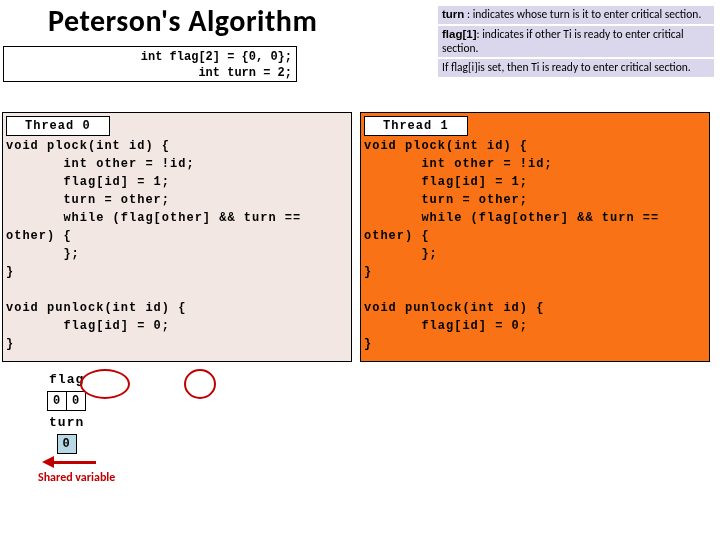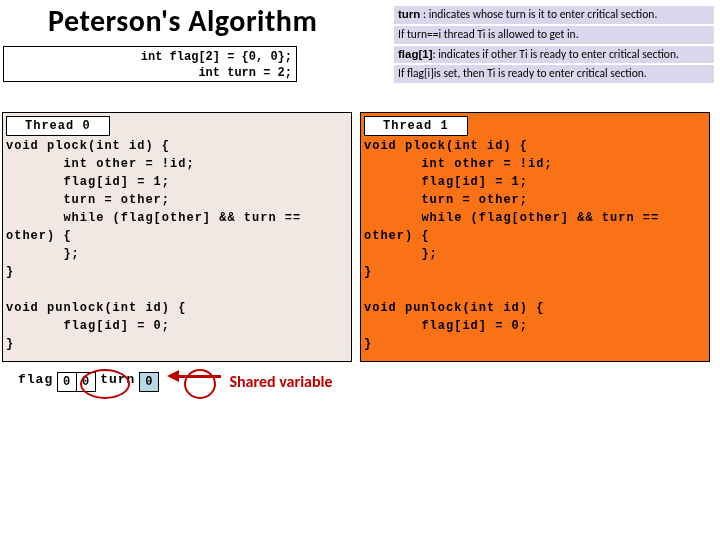--- a/index.html
+++ b/index.html
@@ -40,20 +40,21 @@
     left: 394px;
     top: 6px;
     width: 320px;
     font-size: 11.5px;
     line-height: 1.2;
   }
   .note-box {
     background: #dad6eb;
     padding: 2px 4px;
     margin-bottom: 2px;
+    margin-left: 44px;
   }
   .note-box b { font-family: Arial, sans-serif; }
   .codeblock {
     position: absolute;
     top: 112px;
     width: 350px;
     height: 250px;
     border: 1px solid #000;
     font-family: "Courier New", monospace;
     font-weight: bold;
@@ -81,22 +82,23 @@
   }
   .shared-row {
     position: absolute;
     left: 18px;
     top: 372px;
     font-family: "Courier New", monospace;
     font-weight: bold;
     font-size: 13px;
     letter-spacing: 1px;
     display: flex;
-    align-items: flex-start;
+    align-items: center;
     gap: 4px;
+    flex-direction: column;
   }
   .cell {
     display: inline-block;
     border: 1px solid #000;
     width: 18px;
     height: 18px;
     text-align: center;
     line-height: 18px;
     font-family: "Courier New", monospace;
     font-weight: bold;
@@ -138,41 +140,38 @@
     width: 0;
     height: 0;
     border-top: 6px solid transparent;
     border-bottom: 6px solid transparent;
     border-right: 12px solid #c00000;
   }
   .shared-label {
     font-family: Calibri, Arial, sans-serif;
     font-weight: bold;
     color: #c00000;
-    font-size: 16px;
+    font-size: 12px;
     letter-spacing: 0;
-    margin-left: 4px;
+    margin-left: 20px;
   }
 </style>
 </head>
 <body>
 
 <div class="title">Peterson's Algorithm</div>
 
 <div class="decl-box">
   <div>int flag[2] = {0, 0};</div>
   <div>int turn = 2;</div>
 </div>
 
 <div class="notes">
   <div class="note-box">
     <b>turn</b><span> : indicates whose turn is it to enter critical section.</span>
-  </div>
-  <div class="note-box">
-    <span>If turn==i thread Ti is allowed to get in.</span>
   </div>
   <div class="note-box">
     <b>flag[1]</b><span>: indicates if other Ti is ready to enter critical section.</span>
   </div>
   <div class="note-box">
     <span>If flag[i]is set, then Ti is ready to enter critical section.</span>
   </div>
 </div>
 
 <div class="codeblock code-left"><span class="thread-hdr">Thread 0</span>

